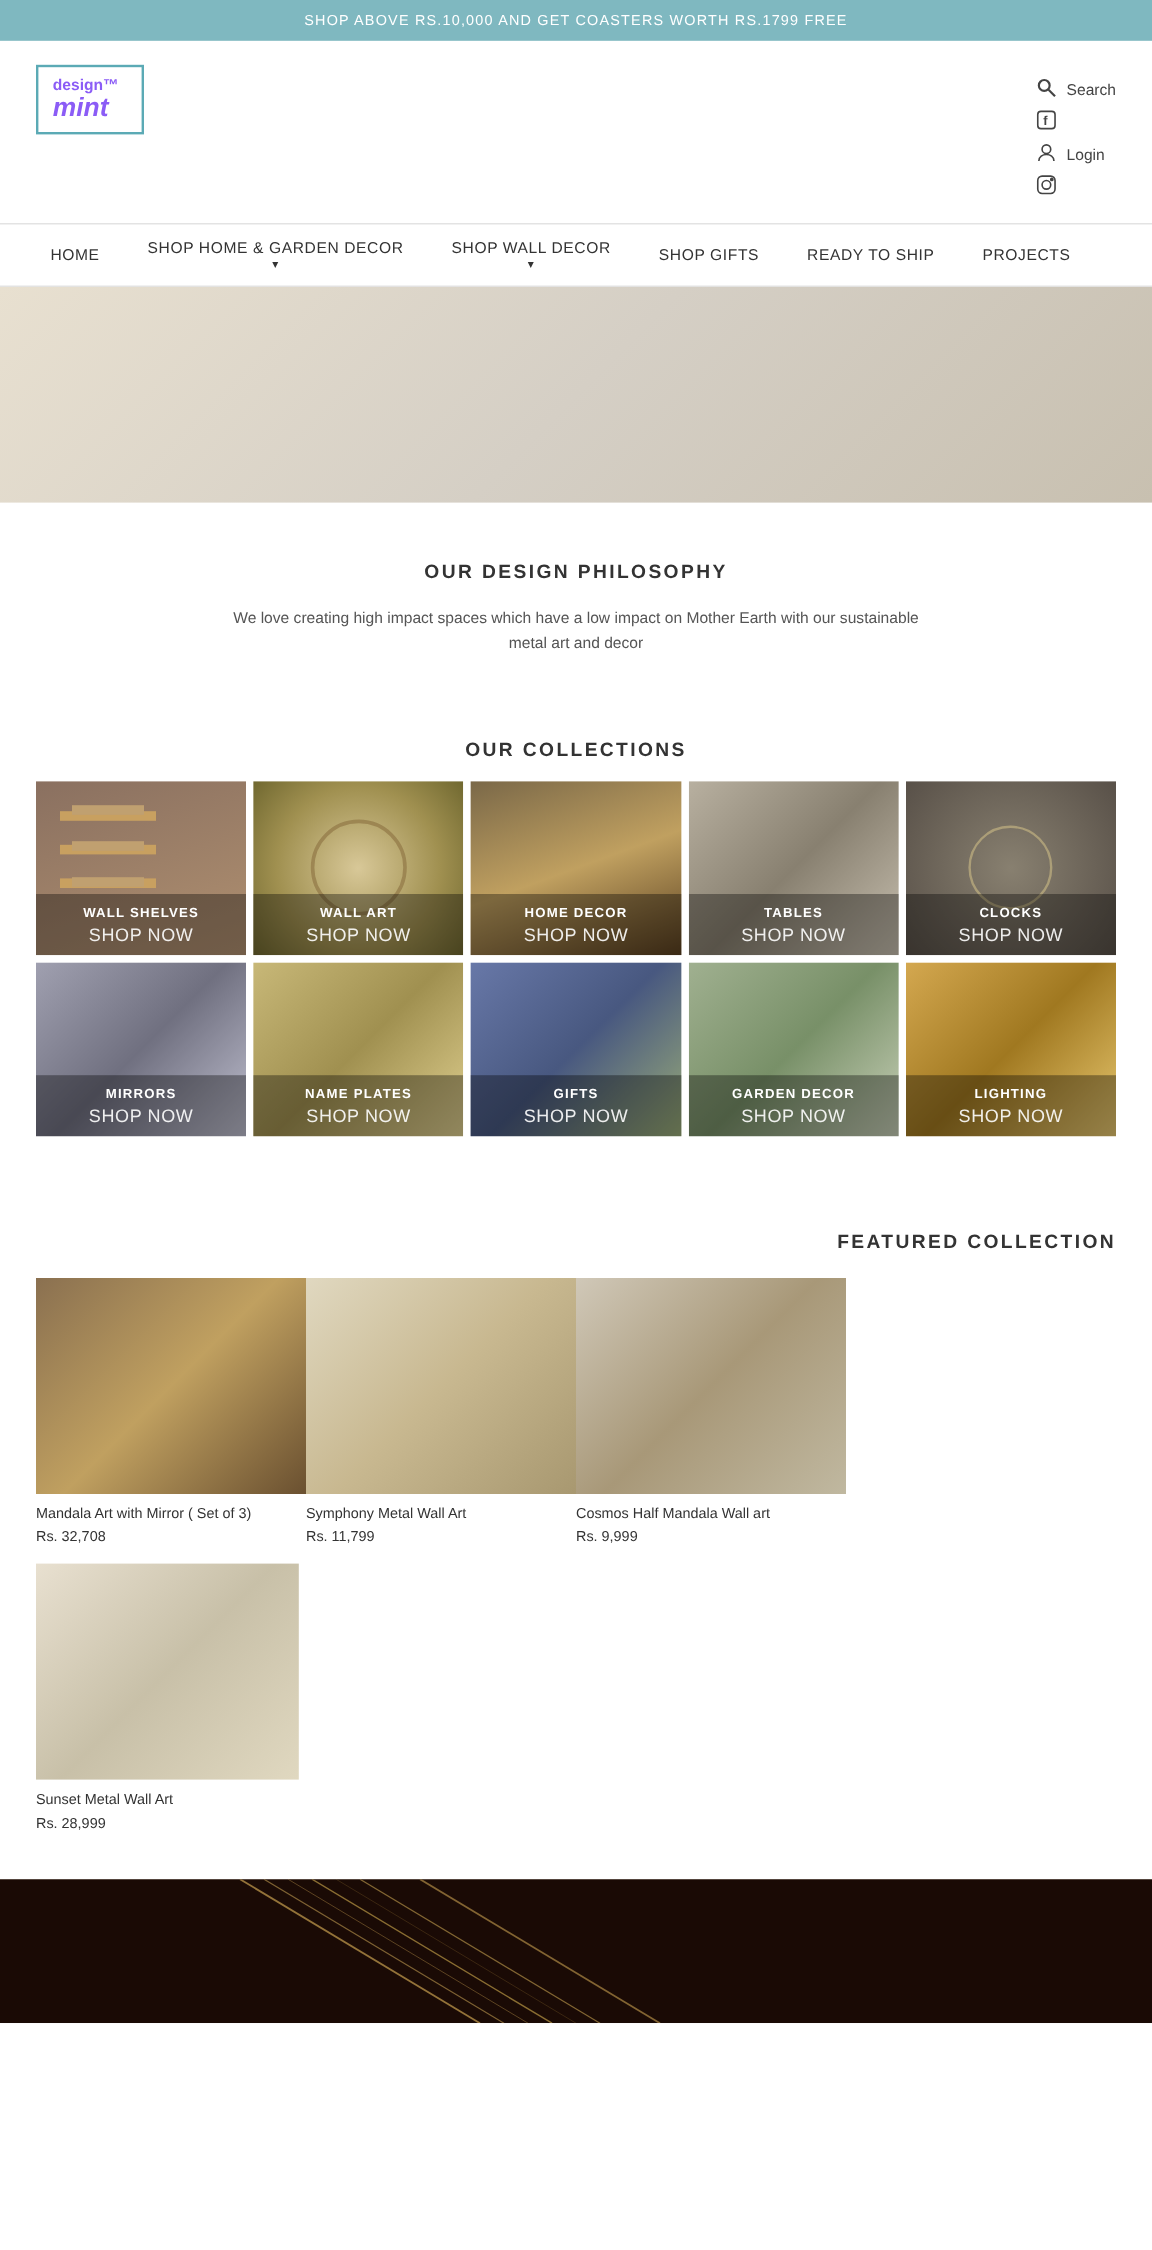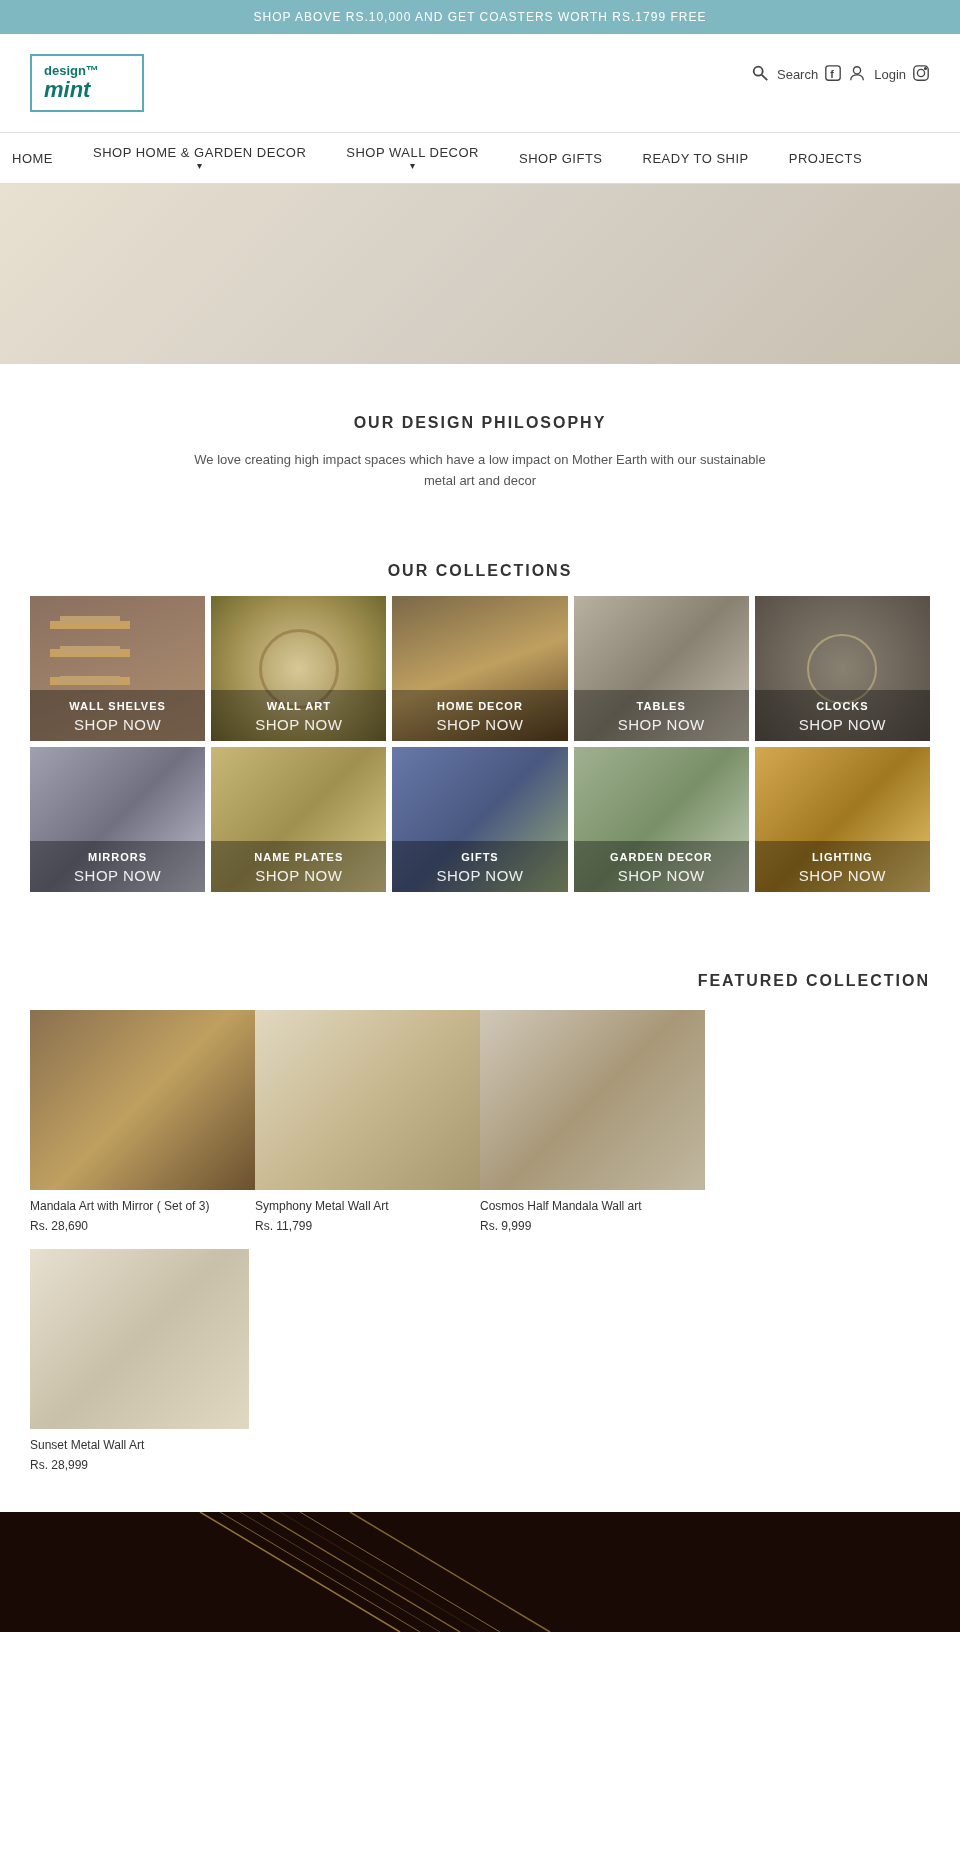--- a/index.html
+++ b/index.html
@@ -18,49 +18,50 @@
     
     .header {
       padding: 20px 30px;
       display: flex;
       align-items: flex-start;
       justify-content: space-between;
     }
     .logo-box {
       border: 2px solid #5baab5;
       padding: 8px 12px;
-      color: #0f766e;
+      color: #8b5cf6;
       font-size: 18px;
       font-weight: bold;
       line-height: 1.1;
-      width: 114px;
+      width: 90px;
     }
     .logo-box .design { font-size: 13px; }
     .logo-box .mint { font-size: 22px; font-style: italic; }
 
     .header-icons {
       display: flex;
+      flex-direction: column;
       gap: 6px;
       padding-top: 10px;
     }
     .header-icon-row {
       display: flex;
       align-items: center;
       gap: 8px;
       font-size: 13px;
       color: #444;
       cursor: pointer;
     }
     .icon-svg { width: 18px; height: 18px; display: inline-block; }
 
     
     .nav {
       border-top: 1px solid #ddd;
       border-bottom: 1px solid #ddd;
-      padding: 12px 12px;
+      padding: 12px 42px;
       display: flex;
       align-items: center;
       gap: 40px;
     }
     .nav-item {
       font-size: 13px;
       color: #333;
       text-transform: uppercase;
       letter-spacing: 0.5px;
       cursor: pointer;
@@ -401,21 +402,21 @@
 </div>
 
 <div class="featured-section">
   <div class="section-title" style="text-align:right; margin-bottom:4px;">FEATURED COLLECTION</div>
 
   <div class="featured-grid">
 
     <div class="product-card">
       <div class="product-img-placeholder prod-mandala" style="background:linear-gradient(135deg,#8a7050,#c0a060,#6a5030);"></div>
       <div class="product-name">Mandala Art with Mirror ( Set of 3)</div>
-      <div class="product-price">Rs. 28,690</div>
+      <div class="product-price">Rs. 32,708</div>
     </div>
 
     <div class="product-card">
       <div class="product-img-placeholder prod-symphony" style="background:linear-gradient(135deg,#e0d8c0,#c8b890,#a89870);"></div>
       <div class="product-name">Symphony Metal Wall Art</div>
       <div class="product-price">Rs. 11,799</div>
     </div>
 
 
     <div class="product-card">

